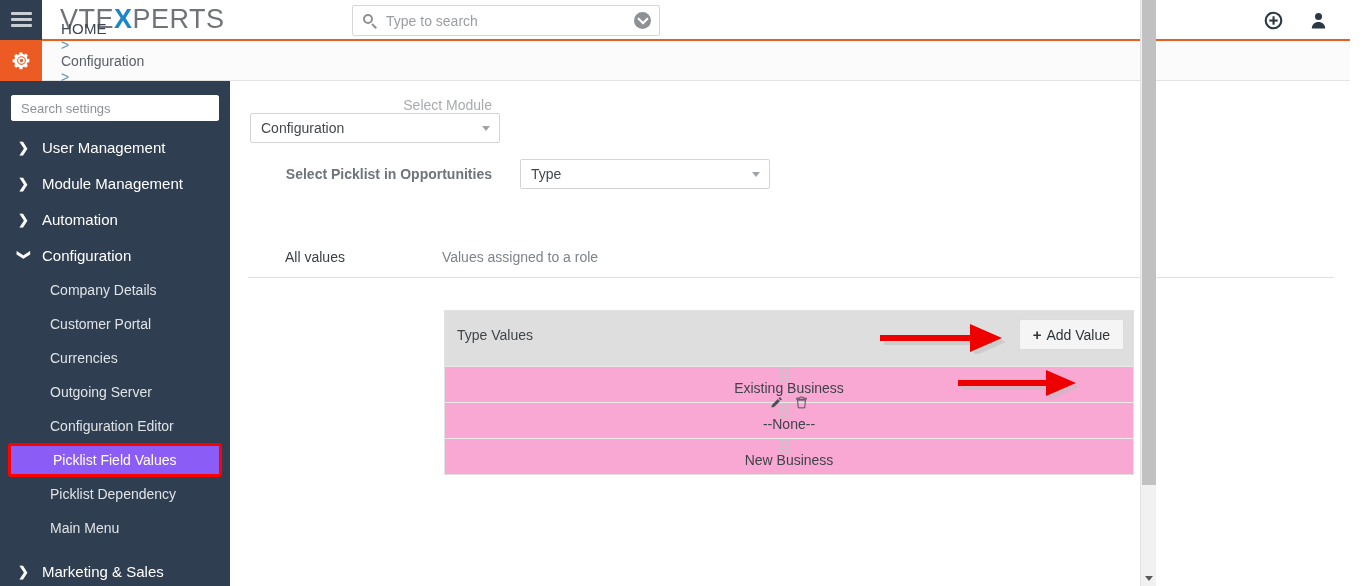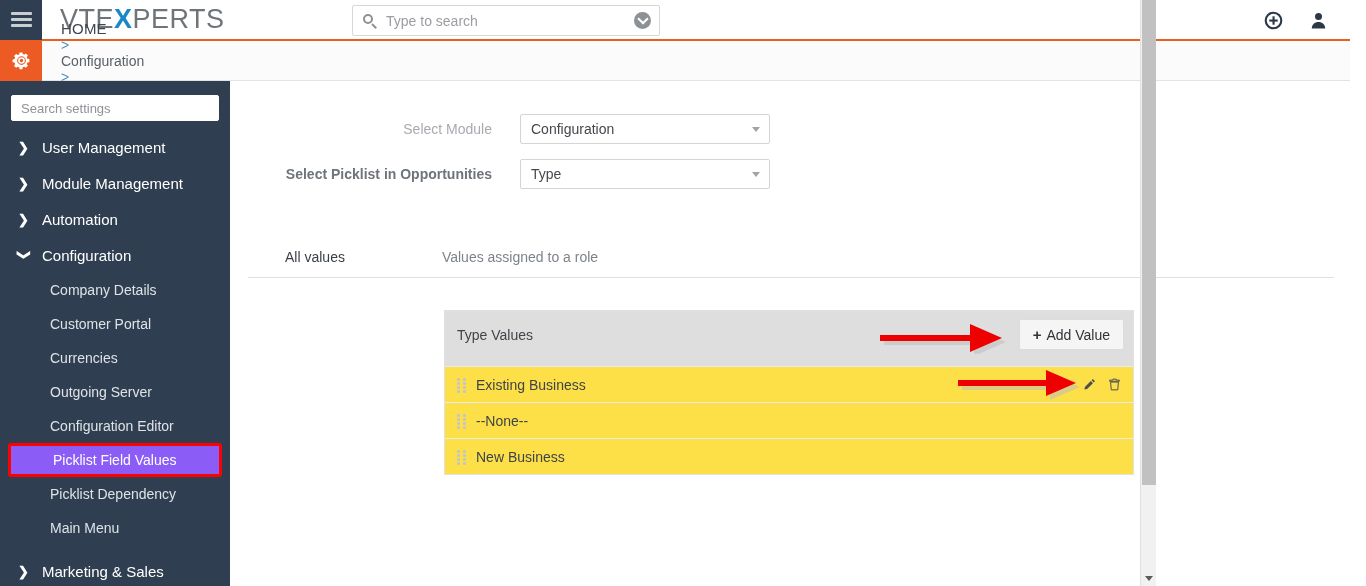--- a/index.html
+++ b/index.html
@@ -124,21 +124,21 @@
     border: 3px solid #ff0000; border-radius: 3px;
     margin: 0 8px 0 8px; padding-left: 42px; height: 34px;
   }
 
   
   .content {
     position: absolute; left: 230px; top: 81px; width: 1120px; height: 505px;
     background: #ffffff;
   }
   .form-row { display: flex; align-items: center; margin-top: 0; }
-  .form-row.r1 { position: absolute; left: 0; top: 33px; }
+  .form-row.r1 { position: absolute; left: 0; top: 16px; flex-direction: column; }
   .form-row.r2 { position: absolute; left: 0; top: 78px; }
   .form-label {
     width: 290px; text-align: right; padding-right: 28px;
     font-size: 14px; color: #a7abb0;
   }
   .form-label.strong { color: #6f747a; font-weight: 700; }
   .select {
     width: 250px; height: 30px; border: 1px solid #d4d4d4; background: #fff;
     border-radius: 2px; display: flex; align-items: center;
     padding: 0 9px 0 10px; font-size: 14px; color: #44484c; cursor: pointer;
@@ -170,21 +170,21 @@
   .add-btn {
     background: #f5f5f5; border: 1px solid #dcdcdc; border-radius: 2px;
     height: 31px; padding: 0 13px; font-size: 14px; color: #2f3438;
     display: flex; align-items: center; gap: 5px; cursor: pointer;
     font-family: "Liberation Sans", sans-serif;
   }
   .add-btn .plus { font-weight: 700; font-size: 15px; }
 
   .value-row {
     height: 36px; border-top: 1px solid #ebebeb; display: flex; align-items: center;
-    padding: 0 12px 0 12px; background: #fde047;
+    padding: 0 12px 0 12px; background: #f9a8d4; flex-direction: column;
   }
   .drag-handle {
     width: 9px; height: 13px; flex: 0 0 9px; margin-right: 10px; cursor: grab;
     display: grid; grid-template-columns: 3px 3px; grid-template-rows: 3px 3px 3px 3px;
     gap: 1px 3px;
   }
   .drag-handle i { display: block; width: 3px; height: 3px; background: #c5c5c5; border-radius: 1px; }
   .value-label { flex: 1; font-size: 14px; color: #3f444a; }
   .row-actions { display: flex; align-items: center; gap: 12px; }
   .row-icon { cursor: pointer; display: flex; align-items: center; }

